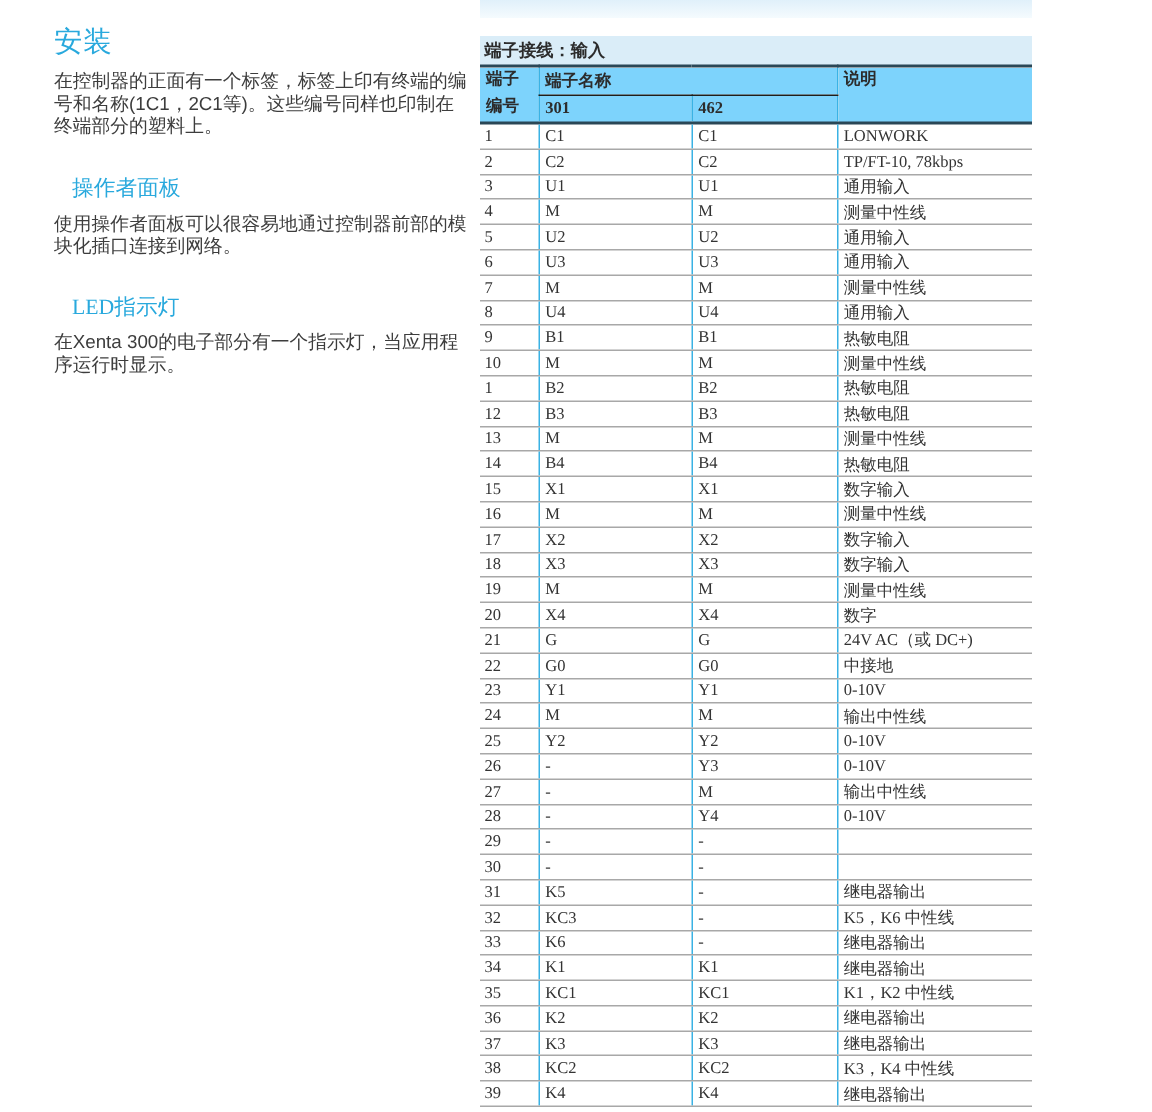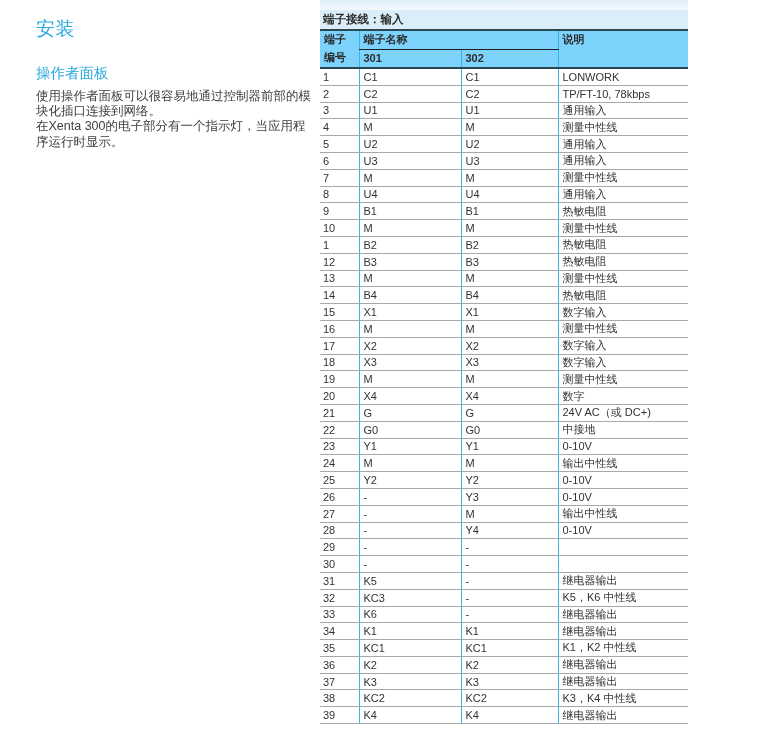--- a/index.html
+++ b/index.html
@@ -17,28 +17,28 @@
     background: linear-gradient(#e0f0fa, #f5fbfe);
   }
 
   
   .left-col { position: absolute; left: 36px; top: 18px; width: 278px; color: #3d3d3d; }
   .left-col h1 {
     margin: 0 0 7px 0; font-size: 19px; line-height: 22px;
     font-weight: 500; color: #29a9dd; letter-spacing: 0.5px;
   }
   .left-col h2 {
-    margin: 25px 0 7px 0; font-size: 14.5px; line-height: 17px;
+    margin: 25px 0 7px 12px; font-size: 14.5px; line-height: 17px;
     font-weight: 500; color: #29a9dd; font-family: Liberation Serif, serif;
   }
   .left-col p { margin: 0; font-size: 12.5px; line-height: 15.2px; color: #3d3d3d; }
   .left-col p.note { margin-top: 22px; font-size: 11px; line-height: 14.2px; color: #4b4b4b; }
 
   
-  .table-wrap { position: absolute; left: 320px; top: 10px; width: 400px; }
+  .table-wrap { position: absolute; left: 320px; top: 24px; width: 400px; font-family: Liberation Serif, serif; }
   table.tt { border-collapse: collapse; width: 400px; table-layout: fixed; }
   table.tt th, table.tt td {
     font-size: 11px; font-weight: 400; text-align: left;
     color: #333; padding: 0 2px 0 4px; overflow: hidden; white-space: nowrap;
   }
   
   tr.title-row th {
     background: #daedf8; height: 19px; font-size: 11.5px; font-weight: 600;
     color: #2c2c2c; border-bottom: 2px solid #2a4756; padding-left: 3px;
   }
@@ -61,28 +61,30 @@
 <body>
 
 <div class="page">
 
   <div class="top-strip"></div>
 
   <div class="left-col">
 
     <section>
       <h1>安装</h1>
+      <p>在控制器的正面有一个标签，标签上印有终端的编号和名称(1C1，2C1等)。这些编号同样也印制在终端部分的塑料上。</p>
     </section>
 
     <section>
       <h2>操作者面板</h2>
       <p>使用操作者面板可以很容易地通过控制器前部的模块化插口连接到网络。</p>
     </section>
 
     <section>
+      <h2>LED指示灯</h2>
       <p>在Xenta 300的电子部分有一个指示灯，当应用程序运行时显示。</p>
     </section>
 
     <section>
     </section>
 
   </div>
 
   <div class="table-wrap">
     <table class="tt">
@@ -99,21 +101,21 @@
         <tr class="hrow1">
           <th class="c-no rspan-dark" rowspan="2">
             <span>端子</span>
             <span>编号</span>
           </th>
           <th class="c-name" colspan="2">端子名称</th>
           <th class="c-desc rspan-dark" rowspan="2">说明</th>
         </tr>
         <tr class="hrow2">
           <th class="c-301">301</th>
-          <th class="c-302">302</th>
+          <th class="c-302">462</th>
         </tr>
       </thead>
       <tbody>
           <tr>
             <td>1</td>
             <td>C1</td>
             <td>C1</td>
             <td>LONWORK</td>
           </tr>
           <tr>

